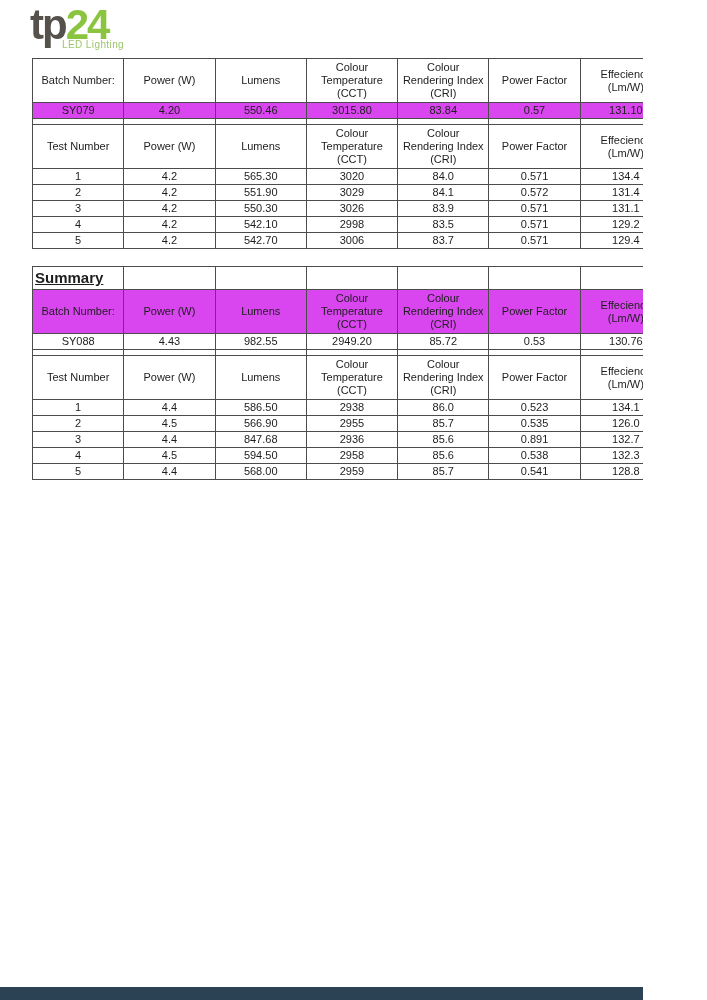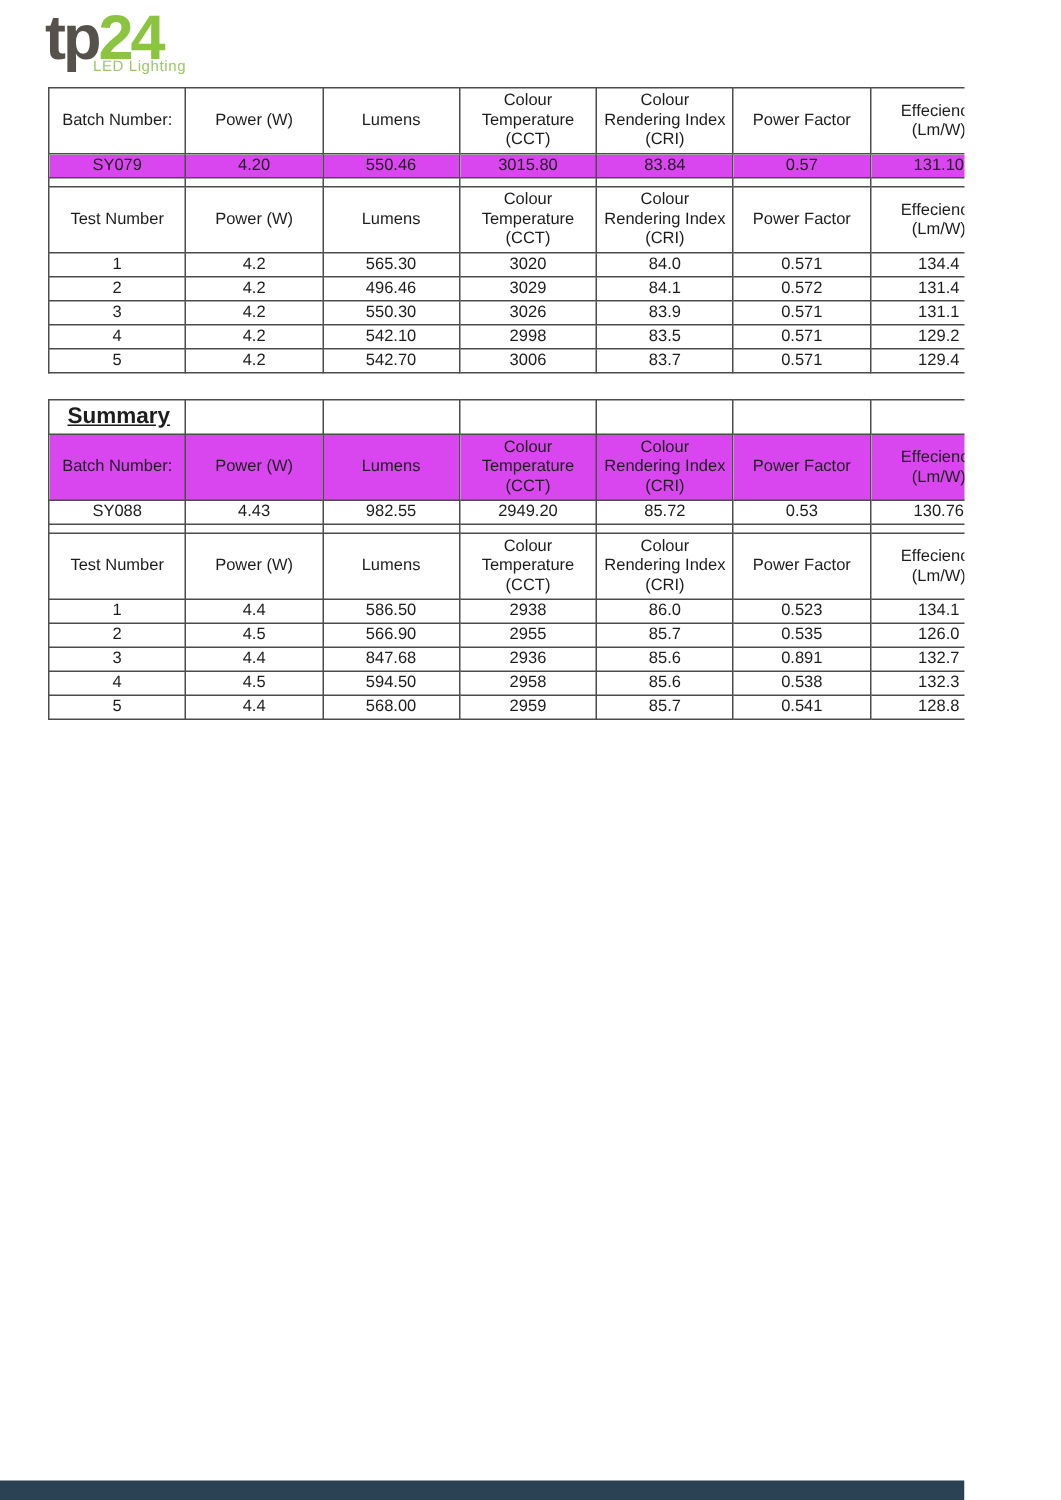--- a/index.html
+++ b/index.html
@@ -34,21 +34,21 @@
     border: 1px solid #4c4c4c;
     text-align: center; vertical-align: middle;
     color: #1d1d1d; padding: 0; overflow: hidden;
   }
   th { font-weight: normal; font-size: 11px; line-height: 1.18; height: 44px; white-space: pre-line; }
   td { font-size: 11px; height: 15px; line-height: 15px; }
   tbody.shade th, tbody.shade td { background: #d946ef; }
   tbody.spacer td { height: 6px; }
   .summary-cell {
     text-align: left; font-weight: bold; font-size: 15px;
-    height: 22px; line-height: 22px; padding-left: 12px;
+    height: 22px; line-height: 22px; padding-left: 2px;
   }
   .summary-cell span { text-decoration: underline; }
   
   .footer-bar {
     position: absolute; left: 0; right: 0; bottom: 0; height: 13px;
     background: #2b4254;
   }
 </style>
 </head>
 <body>
@@ -124,21 +124,21 @@
           <td>4.2</td>
           <td>565.30</td>
           <td>3020</td>
           <td>84.0</td>
           <td>0.571</td>
           <td>134.4</td>
         </tr>
         <tr>
           <td>2</td>
           <td>4.2</td>
-          <td>496.46</td>
+          <td>551.90</td>
           <td>3029</td>
           <td>84.1</td>
           <td>0.572</td>
           <td>131.4</td>
         </tr>
         <tr>
           <td>3</td>
           <td>4.2</td>
           <td>550.30</td>
           <td>3026</td>

